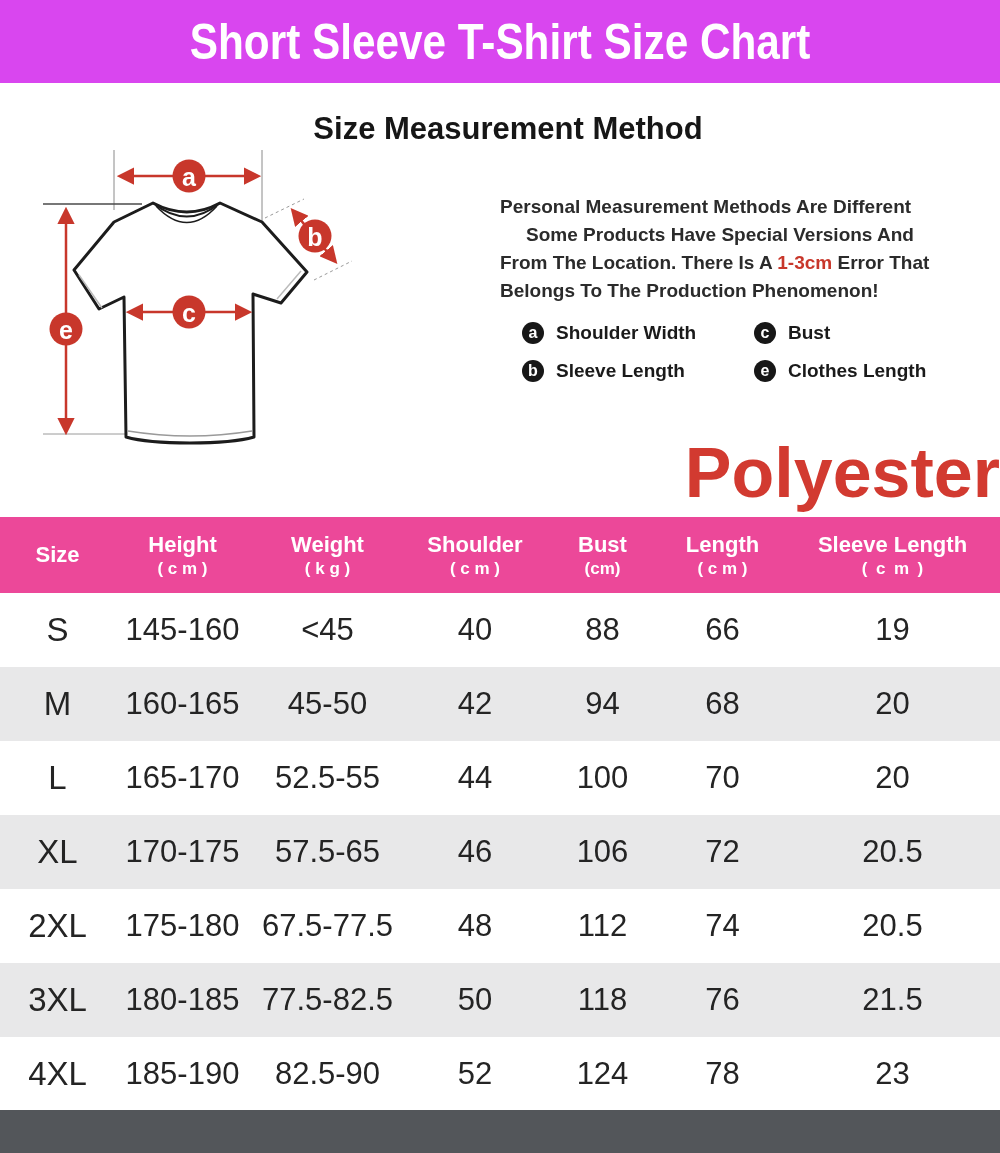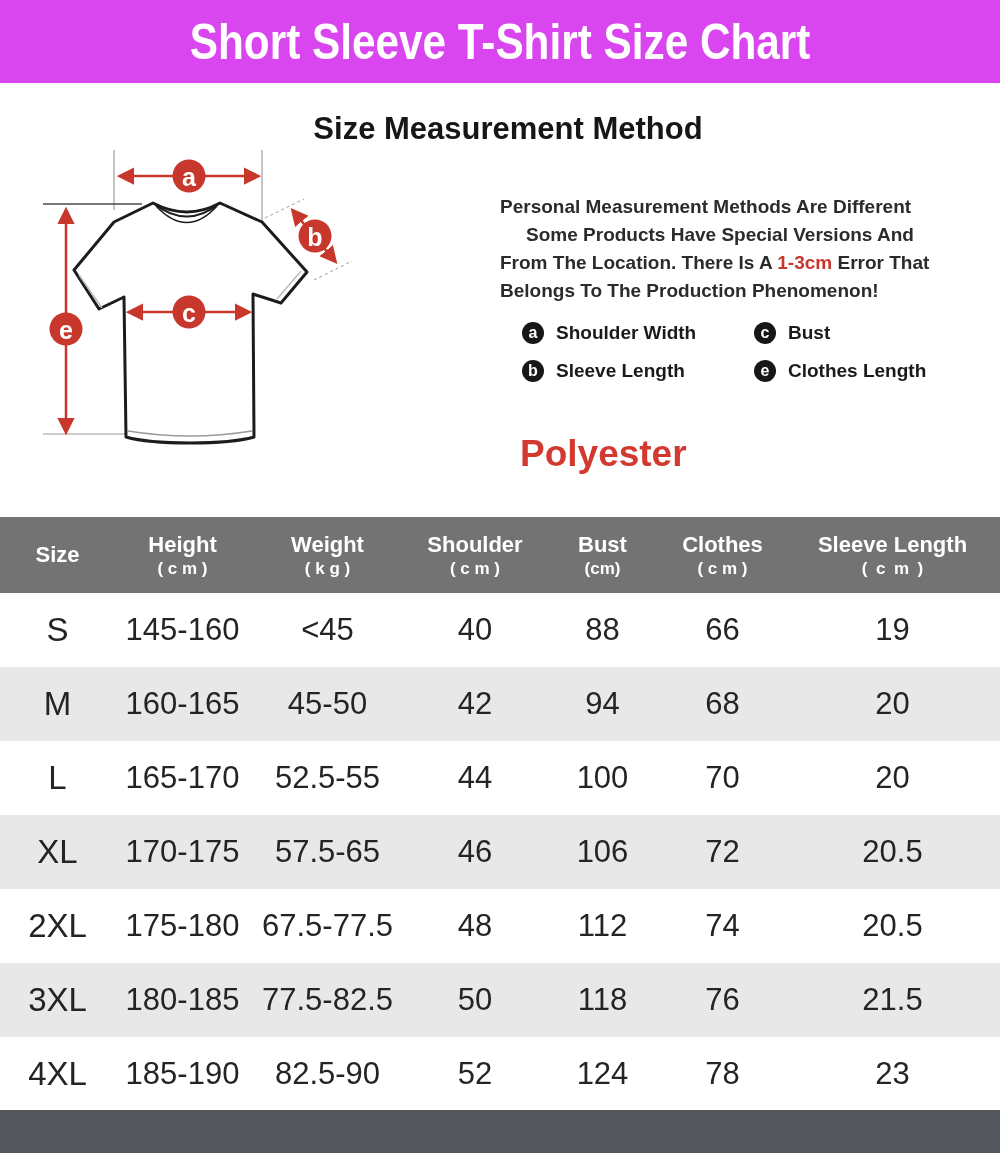--- a/index.html
+++ b/index.html
@@ -55,37 +55,37 @@
   .legend-key {
     flex: 0 0 auto; width: 22px; height: 22px; border-radius: 50%;
     background: #171717; color: #fff;
     display: flex; align-items: center; justify-content: center;
     font-size: 16px; font-weight: bold; line-height: 1;
   }
 
   
   .material {
     position: absolute; left: 520px; top: 433px; width: 480px;
-    text-align: left; font-size: 37px; font-weight: bold; color: #d23a30;
+    text-align: right; font-size: 70px; font-weight: bold; color: #d23a30;
   }
 
   
   .size-table {
     position: absolute; top: 517px; left: 0; width: 1000px;
     border-collapse: collapse; table-layout: fixed;
   }
   .size-table th:nth-child(1) { width: 11.5%; }
   .size-table th:nth-child(2) { width: 13.5%; }
   .size-table th:nth-child(3) { width: 15.5%; }
   .size-table th:nth-child(4) { width: 14%;   }
   .size-table th:nth-child(5) { width: 11.5%; }
   .size-table th:nth-child(6) { width: 12.5%; }
   .size-table th:nth-child(7) { width: 21.5%; }
   .size-table thead th {
-    background: #737373; color: #fff; height: 76px;
+    background: #ec4899; color: #fff; height: 76px;
     vertical-align: middle; text-align: center; font-weight: bold; padding: 1px;
   }
   .col-label { font-size: 22px; line-height: 26px; }
   .col-unit  { font-size: 17px; line-height: 21px; }
   .size-table tbody td {
     height: 74px; padding: 0; text-align: center; vertical-align: middle;
     font-size: 31px; color: #242424;
   }
   .size-table tbody td:first-child { font-size: 33px; }
   .size-table tbody tr:nth-child(even) { background: #e8e8e9; }
@@ -193,21 +193,21 @@
           </th>
           <th>
             <div class="col-label">Shoulder</div>
             <div class="col-unit">( c m )</div>
           </th>
           <th>
             <div class="col-label">Bust</div>
             <div class="col-unit">(cm)</div>
           </th>
           <th>
-            <div class="col-label">Clothes</div>
+            <div class="col-label">Length</div>
             <div class="col-unit">( c m )</div>
           </th>
           <th>
             <div class="col-label">Sleeve Length</div>
             <div class="col-unit">( c m )</div>
           </th>
         </tr>
       </thead>
     <tbody id="tbody">
         <tr>

